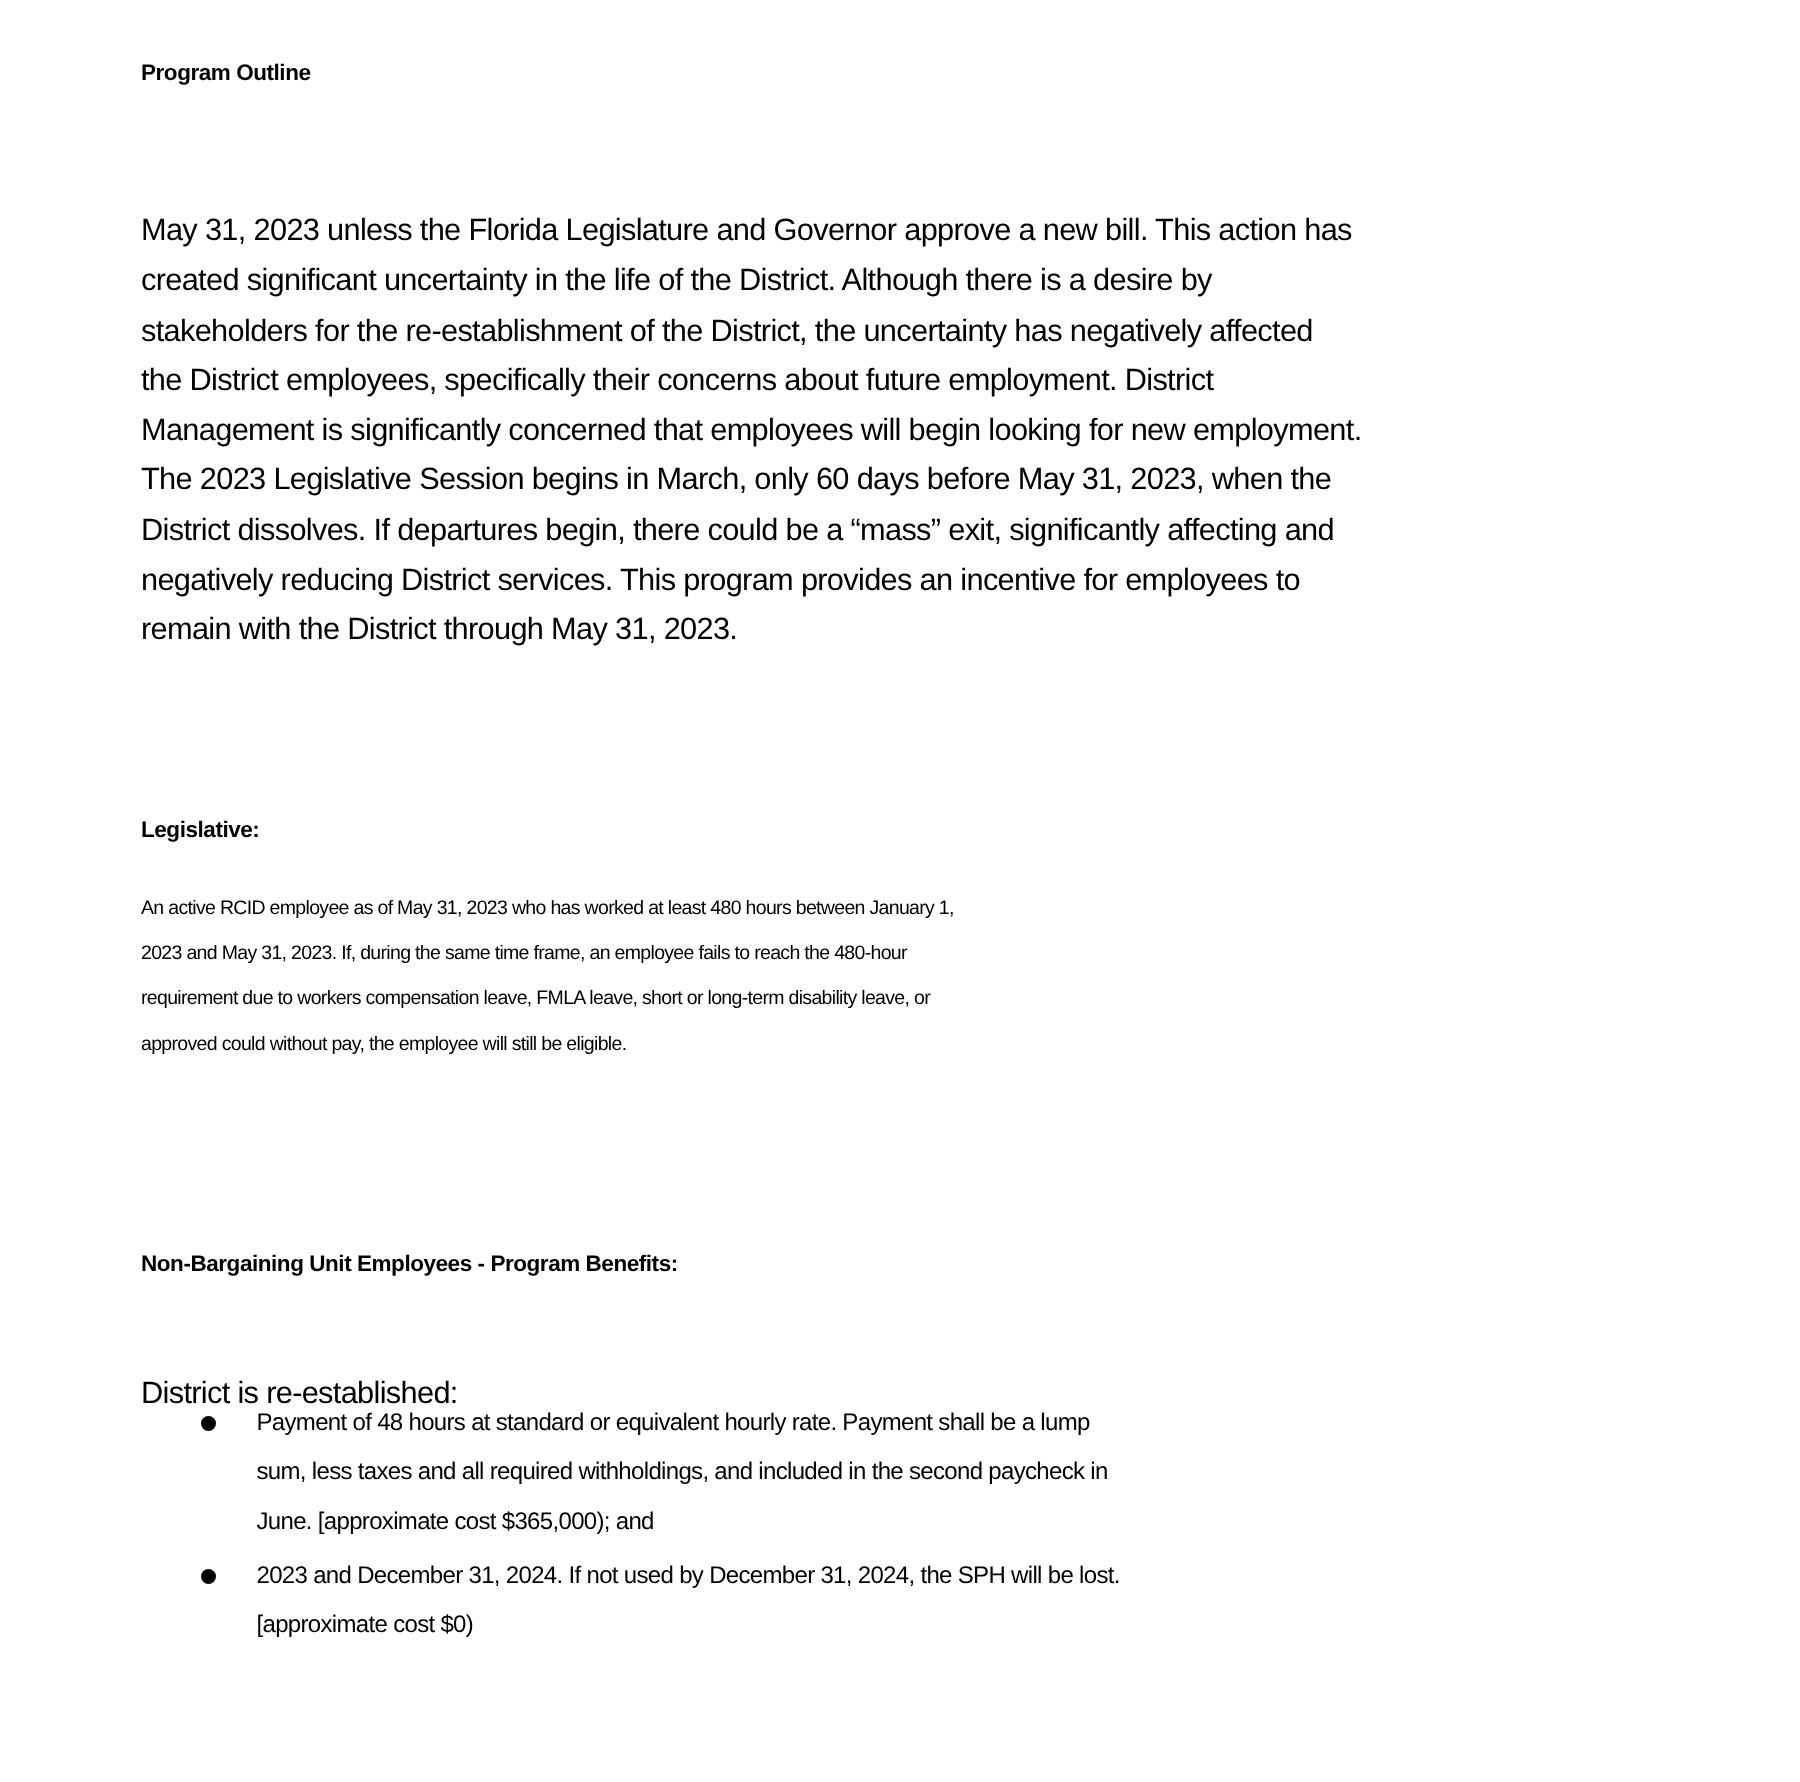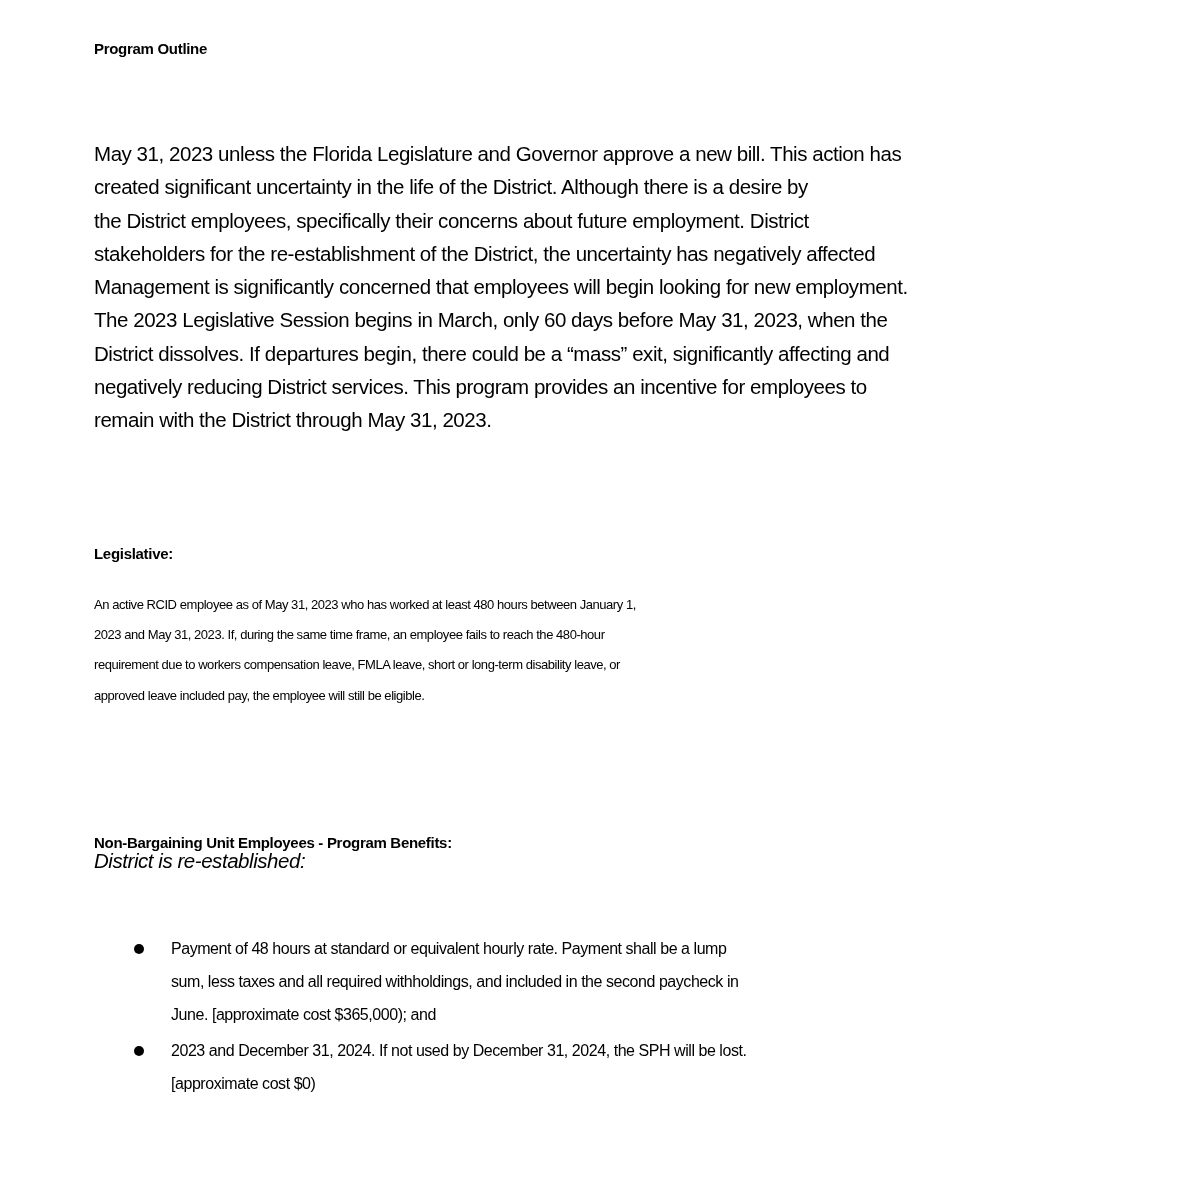--- a/index.html
+++ b/index.html
@@ -15,41 +15,41 @@
 </head>
 <body>
 
 <div>
 
   <div class="abs h" style="top:40px;">Program Outline</div>
 
   <div class="abs p" style="top:137px;">
     <span class="line">May 31, 2023 unless the Florida Legislature and Governor approve a new bill.   This action has</span>
     <span class="line">created significant uncertainty in the life of the District.  Although there is a desire by</span>
+    <span class="line">stakeholders for the re-establishment of the District, the uncertainty has negatively affected</span>
     <span class="line">the District employees, specifically their concerns about future employment.  District</span>
-    <span class="line">stakeholders for the re-establishment of the District, the uncertainty has negatively affected</span>
     <span class="line">Management is significantly concerned that employees will begin looking for new employment.</span>
     <span class="line">The 2023 Legislative Session begins in March, only 60 days before May 31, 2023, when the</span>
     <span class="line">District dissolves.  If departures begin, there could be a “mass” exit, significantly affecting and</span>
     <span class="line">negatively reducing District services.  This program provides an incentive for employees to</span>
     <span class="line">remain with the District through May 31, 2023.</span>
   </div>
 
   <div class="abs h" style="top:545px;">Legislative:</div>
 
   <div class="abs p2" style="top:590px;">
     <span class="line">An active RCID employee as of May 31, 2023 who has worked at least 480 hours between January 1,</span>
     <span class="line">2023 and May 31, 2023.   If, during the same time frame, an employee fails to reach the 480-hour</span>
     <span class="line">requirement due to workers compensation leave, FMLA leave, short or long-term disability leave, or</span>
-    <span class="line">approved leave included pay, the employee will still be eligible.</span>
+    <span class="line">approved could without pay, the employee will still be eligible.</span>
   </div>
 
   <div class="abs h" style="top:834px;">Non-Bargaining Unit Employees - Program Benefits:</div>
 
-  <div class="abs p" style="top:844px; line-height:33px;font-style:italic;">District is re-established:</div>
+  <div class="abs p" style="top:912px; line-height:33px;">District is re-established:</div>
 
   <div>
     <div>
       <span class="bullet" style="top:944px;"></span>
       <div class="bl" style="top:932px;">
         <span class="line">Payment of 48 hours at standard or equivalent hourly rate.  Payment shall be a lump</span>
         <span class="line">sum, less taxes and all required withholdings, and included in the second paycheck in</span>
         <span class="line">June.  [approximate cost $365,000); and</span>
       </div>
     </div>

